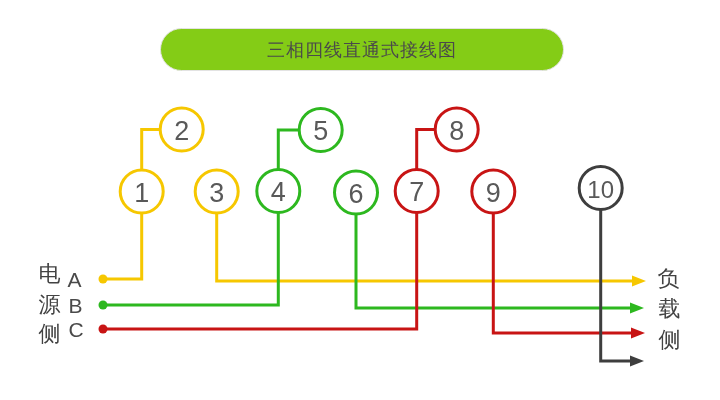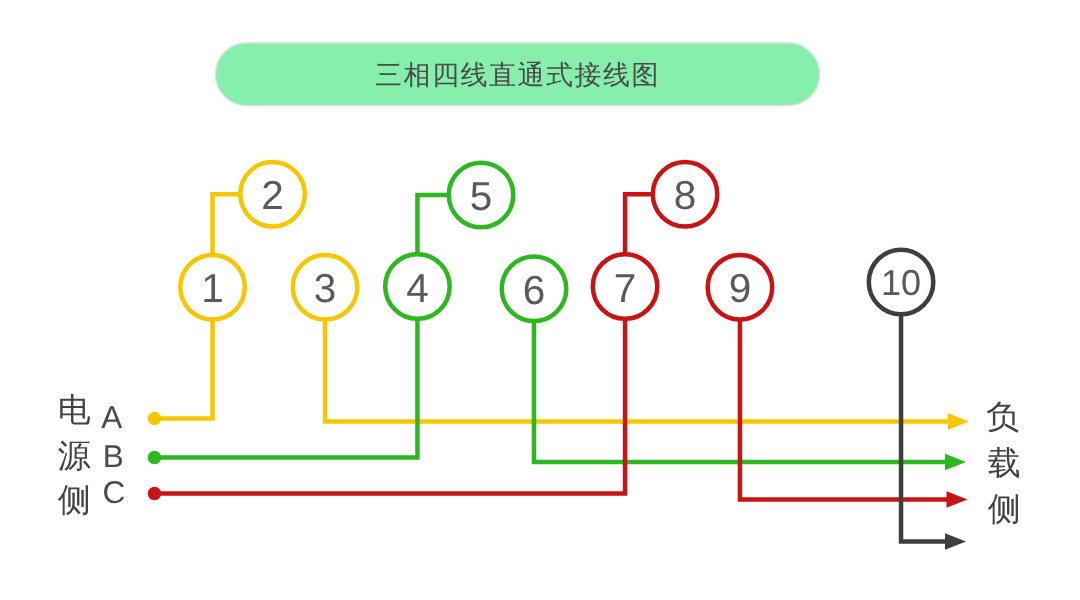--- a/index.html
+++ b/index.html
@@ -1,24 +1,24 @@
 <!DOCTYPE html>
 <html><head>
 <meta charset="utf-8">
 <style>
   html,body{margin:0;padding:0;background:#ffffff;}
   .page{
     position:relative;width:720px;height:400px;background:#ffffff;
     font-family:"Liberation Sans",sans-serif;overflow:hidden;
   }
   .title-pill{
-    position:absolute;left:143px;top:28px;width:404px;height:43px;
+    position:absolute;left:160px;top:28px;width:404px;height:43px;
     box-sizing:border-box;border:1px solid #e3e3e3;border-radius:22px;
     display:flex;align-items:center;justify-content:center;
-    font-size:18px;color:#4a4a4a;letter-spacing:1px;background:#86efac;
+    font-size:18px;color:#4a4a4a;letter-spacing:1px;background:#84cc16;
   }
   svg.diagram{position:absolute;left:0;top:0;}
   svg text{
     text-anchor:middle;dominant-baseline:central;
     font-family:"Liberation Sans",sans-serif;
   }
   .term-num{font-size:27px;fill:#595959;}
   .term-num-small{font-size:24px;fill:#595959;}
   .side-char{font-size:22px;fill:#424242;}
   .phase-label{font-size:21px;fill:#4a4a4a;}

